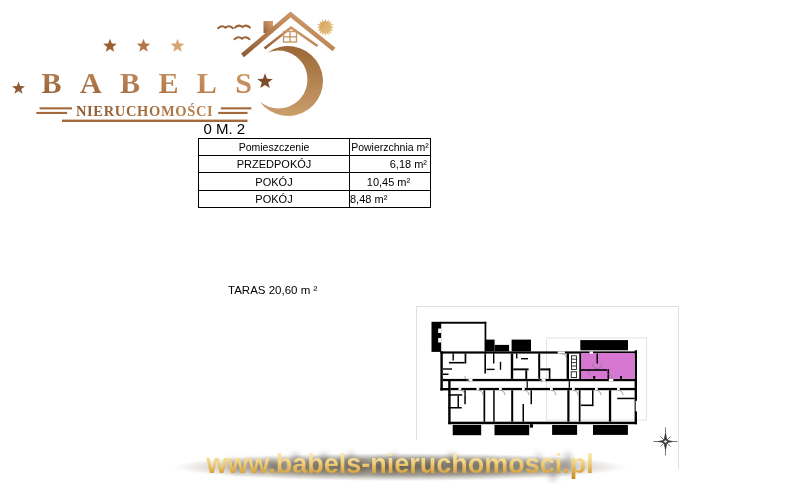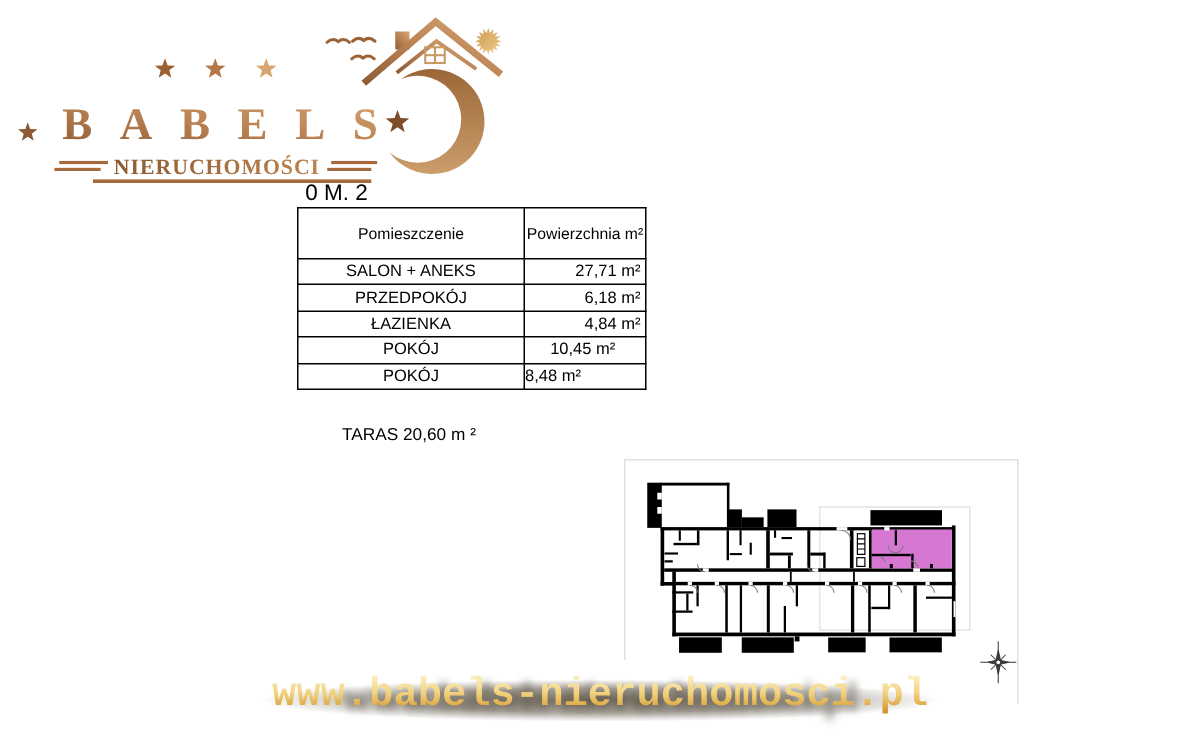--- a/index.html
+++ b/index.html
@@ -81,35 +81,27 @@
   </g>
 
   <path fill="url(#gold2)" d="M267.4,52.7 A35,35 0 1 1 259.7,101.6 A29,29 0 1 0 267.4,52.7 Z"></path>
 </svg>
 
 <div class="abs" style="left:203.5px;top:119.5px;font-size:15px;font-weight:normal;color:#000;">0 M. 2</div>
 
 <div class="abs" style="left:198px;top:138px;">
   <table class="flat">
     <tbody>
-        <tr style="height:34px">
+        <tr style="height:17px">
           <td style="width:150px;font-size:10.5px">Pomieszczenie</td>
           <td style="width:80px;font-size:10.5px;white-space:nowrap">Powierzchnia m²</td>
-        </tr>
-    <tr style="height:17.4px">
-          <td>SALON + ANEKS</td>
-          <td style="text-align:right;padding-right:3px">27,71 m²</td>
         </tr>
     <tr style="height:17.4px">
           <td>PRZEDPOKÓJ</td>
           <td style="text-align:right;padding-right:3px">6,18 m²</td>
-        </tr>
-    <tr style="height:17.4px">
-          <td>ŁAZIENKA</td>
-          <td style="text-align:right;padding-right:3px">4,84 m²</td>
         </tr>
     <tr style="height:17.4px">
           <td>POKÓJ</td>
           <td style="text-align:center;padding-right:3px">10,45 m²</td>
         </tr>
     <tr style="height:17.4px">
           <td>POKÓJ</td>
           <td style="text-align:left;padding-right:3px">8,48 m²</td>
         </tr>
   </tbody>
@@ -271,15 +263,15 @@
 
 <div class="abs" style="left:0;top:446px;width:800px;height:42px;
      background:radial-gradient(ellipse 258px 16px at 50% 50%,rgba(116,108,94,0.95) 0%,rgba(116,108,94,0.62) 50%,rgba(116,108,94,0.25) 72%,rgba(116,108,94,0) 88%);">
 </div>
 
 <div class="abs" style="left:0;top:449px;width:800px;text-align:center;
      font-family:'Liberation Serif',serif;font-weight:bold;font-size:27px;
      color:rgba(62,54,42,0.55);filter:blur(3px);">www.babels-nieruchomosci.pl</div>
 
 <div class="abs" style="left:0;top:449px;width:800px;text-align:center;
-     font-family:Liberation Mono, monospace;font-weight:bold;font-size:27px;
+     font-family:Liberation Sans, sans-serif;font-weight:bold;font-size:27px;
      background:linear-gradient(to bottom,#faeebc 8%,#f2d382 42%,#dba640 75%,#c08618 100%);
      -webkit-background-clip:text;background-clip:text;color:transparent;">www.babels-nieruchomosci.pl</div>
 
 </body></html>

